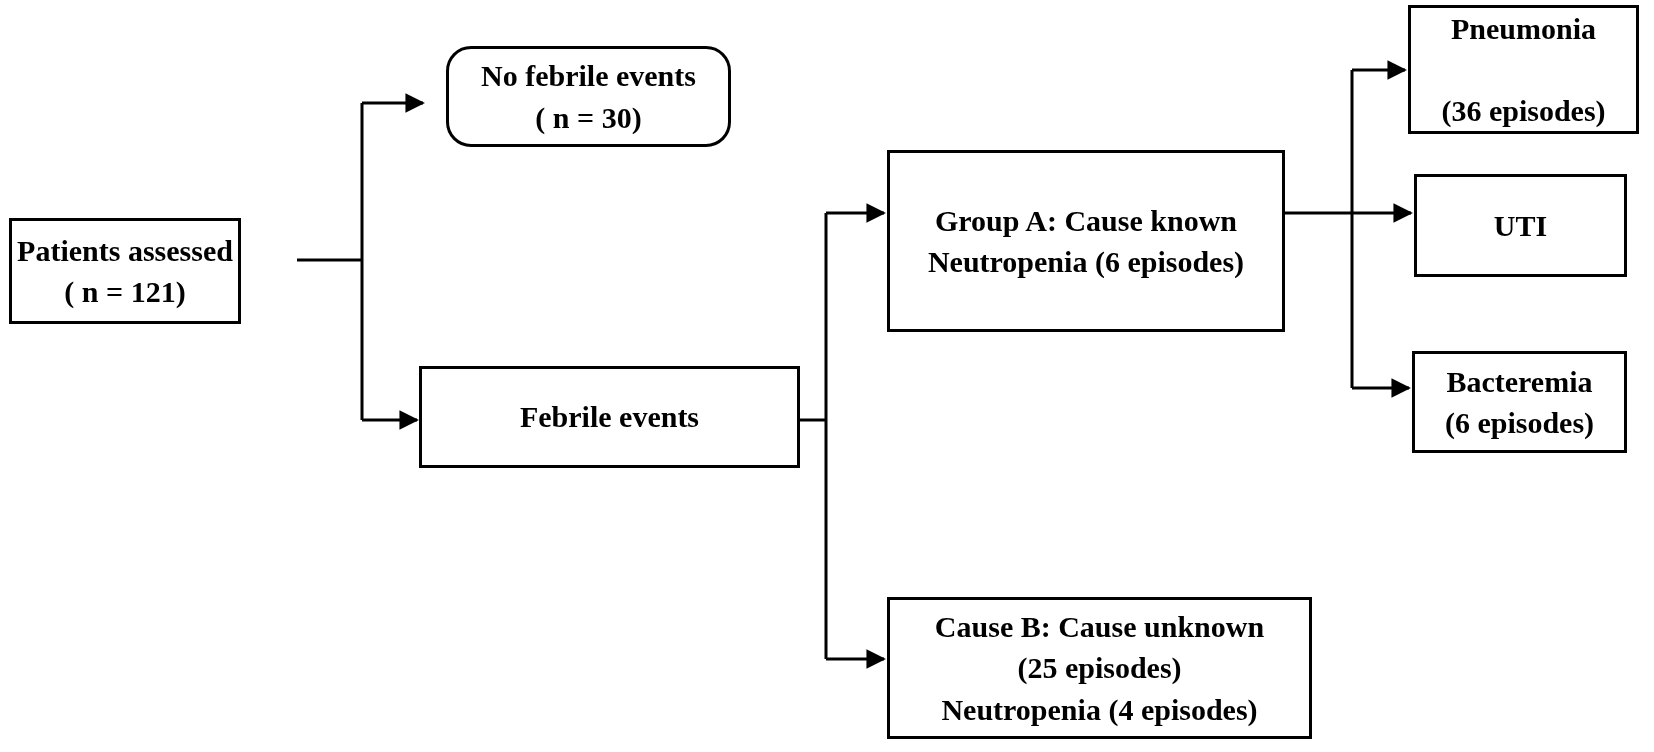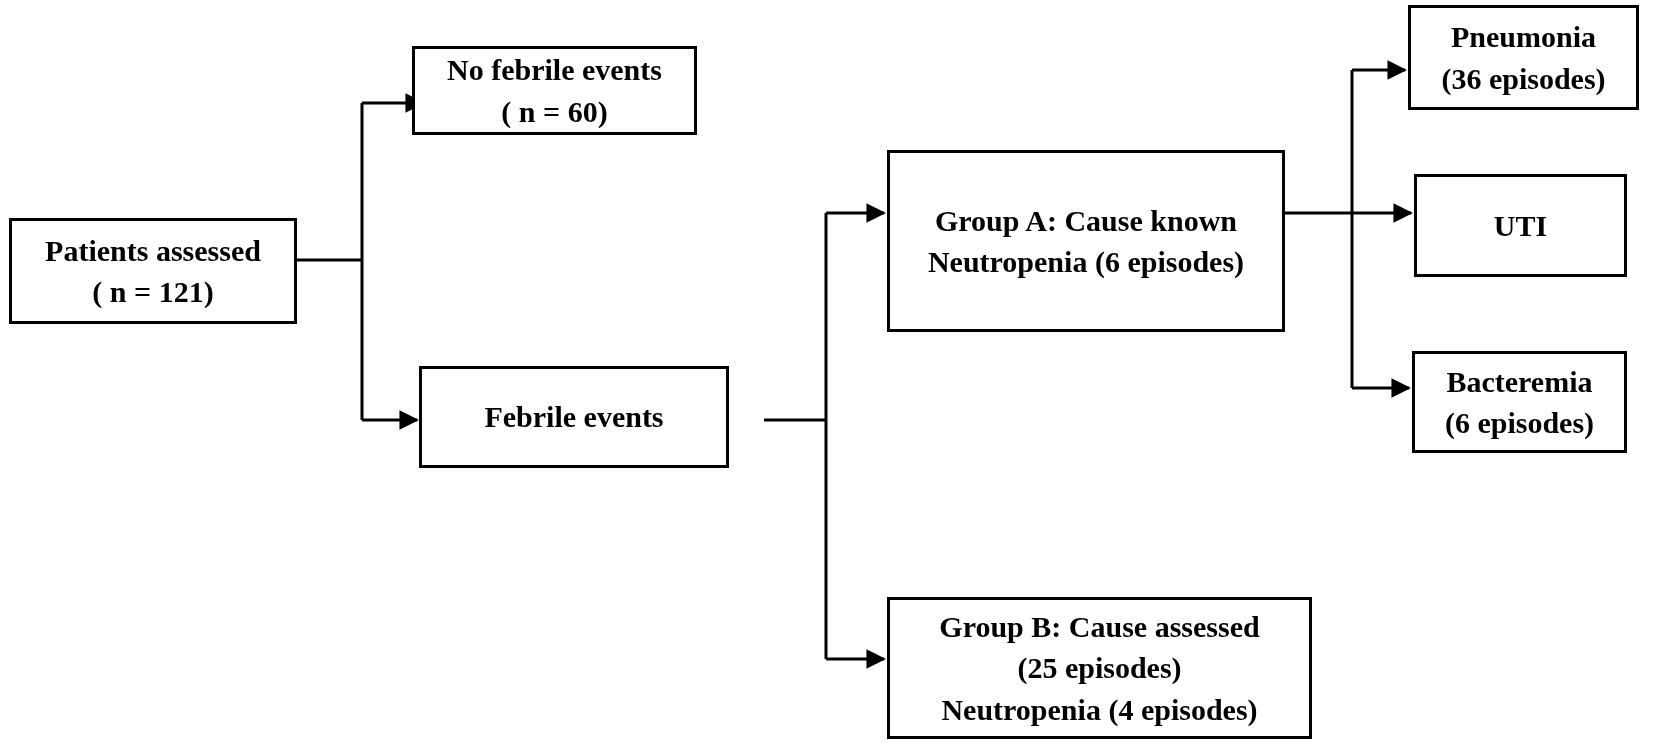--- a/index.html
+++ b/index.html
@@ -60,46 +60,46 @@
       <path d="M826,213 V659"></path>
       <path d="M826,213 H884" marker-end="url(#arrow)"></path>
       <path d="M826,659 H884" marker-end="url(#arrow)"></path>
       <path d="M1285,213 H1411" marker-end="url(#arrow)"></path>
       <path d="M1352,70 V388"></path>
       <path d="M1352,70 H1405" marker-end="url(#arrow)"></path>
       <path d="M1352,388 H1409" marker-end="url(#arrow)"></path>
     </g>
   </svg>
 
-  <div class="node" style="left:9px; top:218px; width:288px; height:106px;">
+  <div class="node" style="left:9px; top:218px; width:232px; height:106px;">
     <span class="node-line">Patients assessed</span>
     <span class="node-line">( n = 121)</span>
   </div>
 
-  <div class="node" style="left:412px; top:46px; width:285px; height:89px;">
+  <div class="node" style="left:446px; top:46px; width:285px; height:101px;border-radius:25px;">
     <span class="node-line">No febrile events</span>
-    <span class="node-line">( n = 60)</span>
+    <span class="node-line">( n = 30)</span>
   </div>
 
-  <div class="node" style="left:419px; top:366px; width:310px; height:102px;">
+  <div class="node" style="left:419px; top:366px; width:381px; height:102px;">
     <span class="node-line">Febrile events</span>
   </div>
 
   <div class="node" style="left:887px; top:150px; width:398px; height:182px;">
     <span class="node-line">Group A: Cause known</span>
     <span class="node-line">Neutropenia (6 episodes)</span>
   </div>
 
   <div class="node" style="left:887px; top:597px; width:425px; height:142px;">
-    <span class="node-line">Group B: Cause assessed</span>
+    <span class="node-line">Cause B: Cause unknown</span>
     <span class="node-line">(25 episodes)</span>
     <span class="node-line">Neutropenia (4 episodes)</span>
   </div>
 
-  <div class="node" style="left:1408px; top:5px; width:231px; height:105px;">
+  <div class="node" style="left:1408px; top:5px; width:231px; height:129px;justify-content:space-between;">
     <span class="node-line">Pneumonia</span>
     <span class="node-line">(36 episodes)</span>
   </div>
 
   <div class="node" style="left:1414px; top:174px; width:213px; height:103px;text-align:right;">
     <span class="node-line">UTI</span>
   </div>
 
   <div class="node" style="left:1412px; top:351px; width:215px; height:102px;">
     <span class="node-line">Bacteremia</span>

